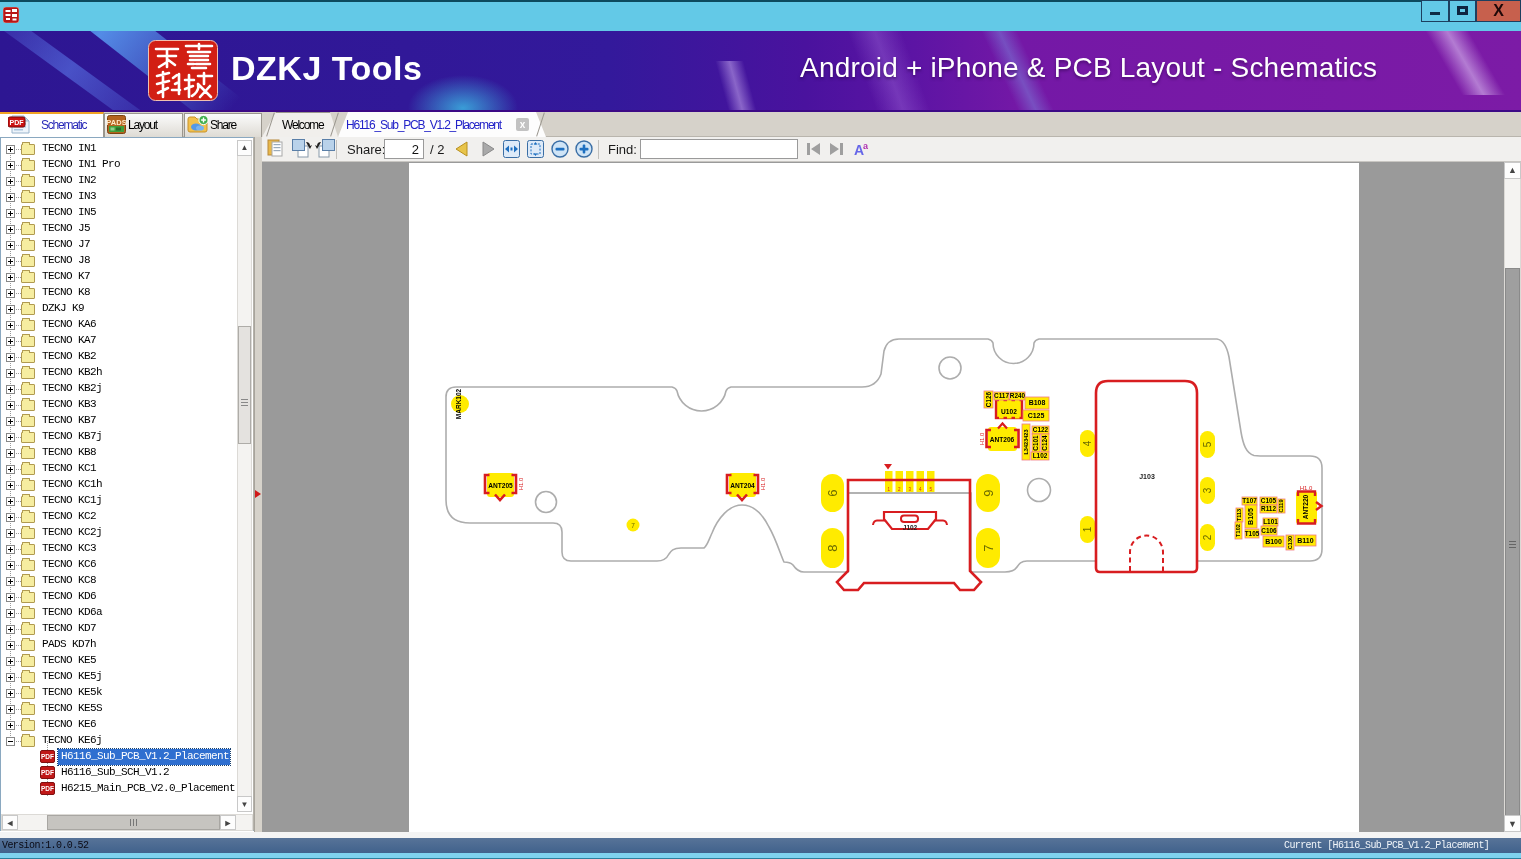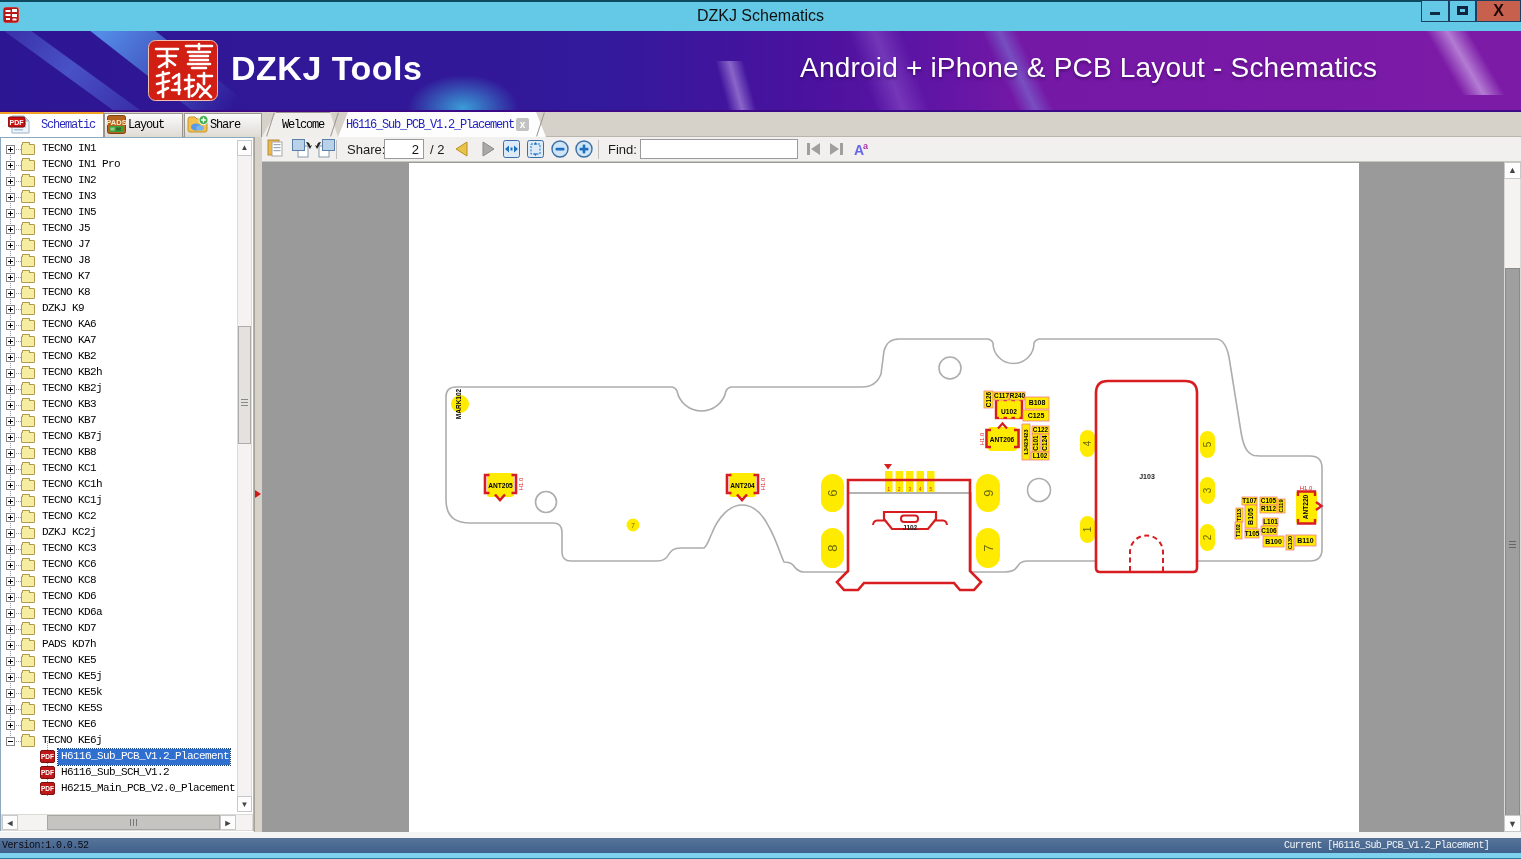--- a/index.html
+++ b/index.html
@@ -10,21 +10,21 @@
 #tbar{left:0;top:0;width:1521px;height:31px;background:#63c9e7;border-top:2px solid #0d4a5e}
 #ttl{left:0;top:7px;width:1521px;text-align:center;font-size:16px;color:#111}
 .wbtn{top:0;height:22px;border:1px solid #1d3f5f;color:#102a3c;text-align:center}
 
 #ban{left:0;top:31px;width:1521px;height:79px;background:linear-gradient(90deg,#2d1692 0%,#33199b 40%,#4a129e 53%,#5c14a4 60%,#7418a6 67%,#7c1ba6 100%);overflow:hidden}
 #ban .st{position:absolute;pointer-events:none}
 #bline{left:0;top:110px;width:1521px;height:2px;background:#3c0a86}
 
 #tabs{left:0;top:112px;width:1521px;height:25px;background:#d6d2ca;border-bottom:1px solid #b9b5ad}
 .tab3{position:absolute;top:113px;height:24px;background:linear-gradient(#fbfbfb,#dedbd4);border:1px solid #9a968e;border-bottom:none}
-.tabtxt{font-family:Liberation Mono, monospace;font-size:12px;letter-spacing:-1.2px;white-space:pre}
+.tabtxt{font-family:Liberation Sans, sans-serif;font-size:12px;letter-spacing:-1.2px;white-space:pre}
 
 #tool{left:262px;top:137px;width:1259px;height:25px;background:#f1f0ee;border-bottom:1px solid #c8c6c2}
 
 #treewrap{left:0;top:137px;width:254px;height:694px;background:#fff;border:1px solid #8aa8c0;border-right:1px solid #b5b2aa}
 .trow{position:absolute;left:0;width:298px;height:16px}
 .tlbl{position:absolute;left:42px;top:1px;font-family:"Liberation Mono",monospace;font-size:11px;letter-spacing:-0.6px;color:#000;white-space:pre}
 .pbox{position:absolute;left:6px;top:4px;width:9px;height:9px;border:1px solid #888;background:#fff}
 .pbox:before{content:"";position:absolute;left:1px;top:3px;width:5px;height:1px;background:#000}
 .pbox.plus:after{content:"";position:absolute;left:3px;top:1px;width:1px;height:5px;background:#000}
 .fold{position:absolute;left:21px;top:3px;width:14px;height:11px;background:#f6eda0;border:1px solid #b09a50;border-radius:1px}
@@ -52,21 +52,20 @@
 <svg class="abs" style="left:3px;top:7px" width="16" height="16">
       <rect x="0" y="0" width="16" height="16" rx="3" fill="#b81717" stroke="#e8b0a0" stroke-width="0.5"></rect>
       <rect x="2.5" y="3" width="5" height="2" fill="#fff"></rect>
       <rect x="9" y="2" width="5" height="3" fill="#fff"></rect>
       <rect x="2.5" y="7" width="5" height="2" fill="#fff"></rect>
       <rect x="9" y="7" width="5" height="3" fill="#fff"></rect>
       <rect x="3" y="11" width="4" height="2" fill="#fff"></rect>
       <rect x="9.5" y="11.5" width="4" height="2" fill="#fff"></rect>
     </svg>
 
-<div id="ttl" class="abs">DZKJ Schematics</div>
 
 <div class="abs wbtn" style="left:1421px;width:28px;background:#63c9e7"><span style="display:inline-block;width:10px;height:3px;background:#0e2c44;margin-top:11px"></span></div>
 
 <div class="abs wbtn" style="left:1449px;width:27px;background:#63c9e7"><span style="display:inline-block;width:11px;height:9px;border:3px solid #0e2440;margin-top:4px"></span></div>
 
 <div class="abs wbtn" style="left:1476px;width:45px;background:#c7604d;font-size:16px;font-weight:bold;line-height:20px;color:#200808">X</div>
 
 <div id="ban" class="abs">
 <div class="st" style="left:-40px;top:-30px;width:300px;height:40px;background:linear-gradient(90deg,rgba(80,150,240,0),rgba(90,160,245,.85),rgba(80,150,240,0));transform:rotate(38deg)"></div>
 <div class="st" style="left:-60px;top:30px;width:260px;height:16px;background:linear-gradient(90deg,rgba(70,120,230,0),rgba(100,140,250,.5),rgba(70,120,230,0));transform:rotate(36deg)"></div>
@@ -383,21 +382,21 @@
 <div class="pbox plus"></div>
       <div class="abs doth" style="left:16px;top:8px;width:6px;height:1px"></div>
       <div class="fold"></div>
 <div class="tlbl">TECNO KC2</div>
     </div>
 
 <div class="trow" style="top:525px">
 <div class="pbox plus"></div>
       <div class="abs doth" style="left:16px;top:8px;width:6px;height:1px"></div>
       <div class="fold"></div>
-<div class="tlbl">DZKJ KC2j</div>
+<div class="tlbl">TECNO KC2j</div>
     </div>
 
 <div class="trow" style="top:541px">
 <div class="pbox plus"></div>
       <div class="abs doth" style="left:16px;top:8px;width:6px;height:1px"></div>
       <div class="fold"></div>
 <div class="tlbl">TECNO KC3</div>
     </div>
 
 <div class="trow" style="top:557px">

